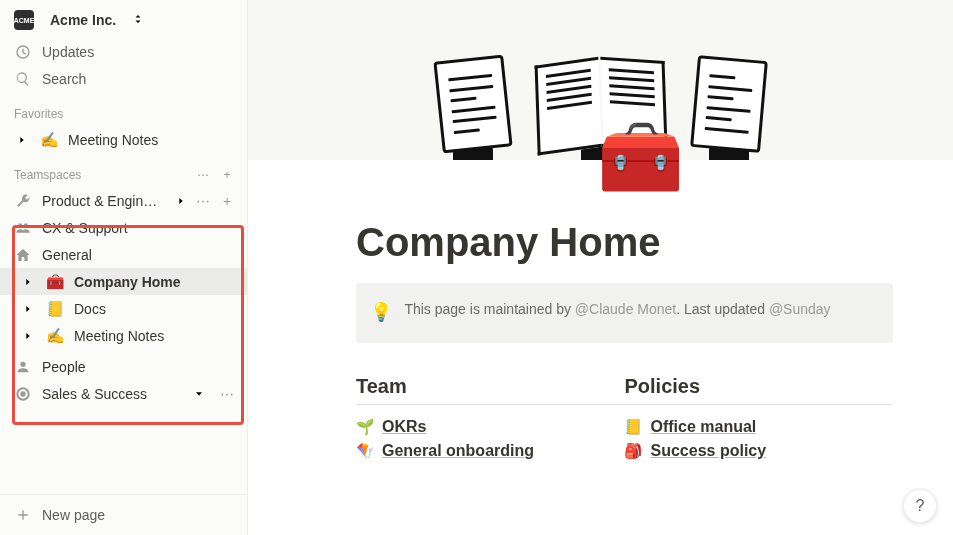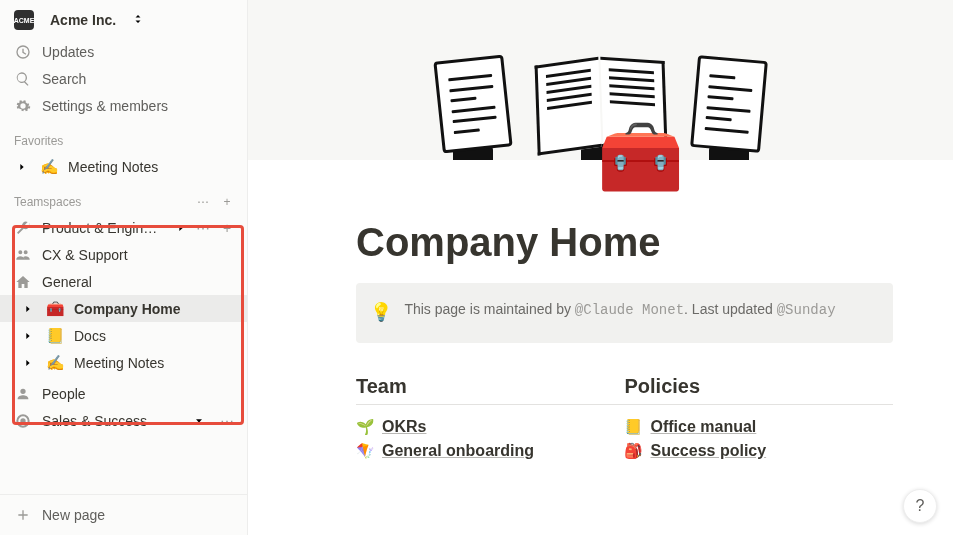--- a/index.html
+++ b/index.html
@@ -185,21 +185,21 @@
   background: #f1f1ef;
   border-radius: 4px;
   padding: 16px 16px 16px 14px;
   display: flex;
   gap: 12px;
   color: #6b6a67;
   line-height: 1.55;
   margin-bottom: 32px;
 }
 .callout .bulb { font-size: 18px; flex-shrink:0; }
-.callout .mention { color: #9b9a97; font-family: Liberation Mono, monospace; }
+.callout .mention { color: #9b9a97; }
 .columns {
   display: flex;
 }
 .col { flex: 1; }
 .col h3 {
   font-size: 20px; font-weight: 700; margin-bottom: 6px;
 }
 .col hr { border: none; border-top: 1px solid #e3e2e0; margin-bottom: 10px; }
 .link-row {
   display: flex; align-items: center; gap: 8px;
@@ -250,28 +250,20 @@
     <div class="sb-row">
       <span class="sb-icon">
         <svg viewBox="0 0 24 24">
             <path d="M10 2a8 8 0 015.3 13.9l5 5-1.4 1.4-5-5A8 8 0 1110 2zm0 2a6 6 0 100 12 6 6 0 000-12z"></path>
           </svg>
       </span>
       <span class="sb-label">Search</span>
     </div>
 
 
-    <div class="sb-row">
-      <span class="sb-icon">
-        <svg viewBox="0 0 24 24">
-            <path d="M12 8a4 4 0 100 8 4 4 0 000-8zm9 4l2 1-1 3-2-.5a8 8 0 01-1.3 1.3l.5 2-3 1-1-2h-1.8l-1 2-3-1 .5-2A8 8 0 015.6 15.5L3.6 16l-1-3 2-1V11l-2-1 1-3 2 .5A8 8 0 017 6.2L6.5 4.2l3-1 1 2h1.8l1-2 3 1-.5 2A8 8 0 0118.4 8.5l2-.5 1 3-2 1v1z"></path>
-          </svg>
-      </span>
-      <span class="sb-label">Settings &amp; members</span>
-    </div>
 
     <div class="section-header">
       <span class="sh-label">Favorites</span>
     </div>
     <div class="sb-row">
       <span class="disclosure">
         <svg width="10" height="10" viewBox="0 0 24 24">
             <path d="M8 5l8 7-8 7V5z"></path>
           </svg>
       </span>

